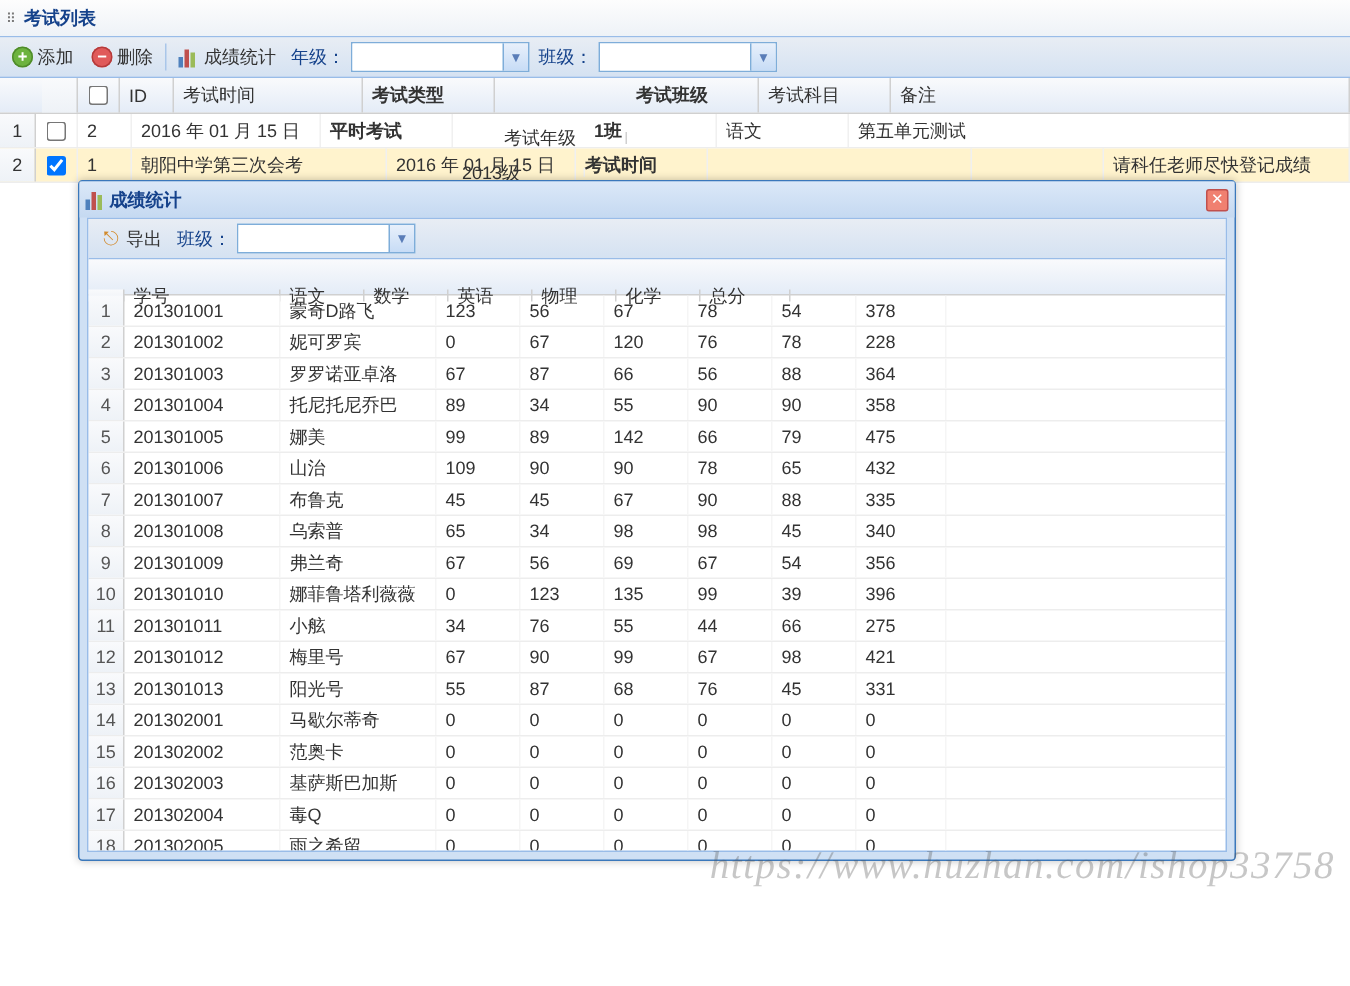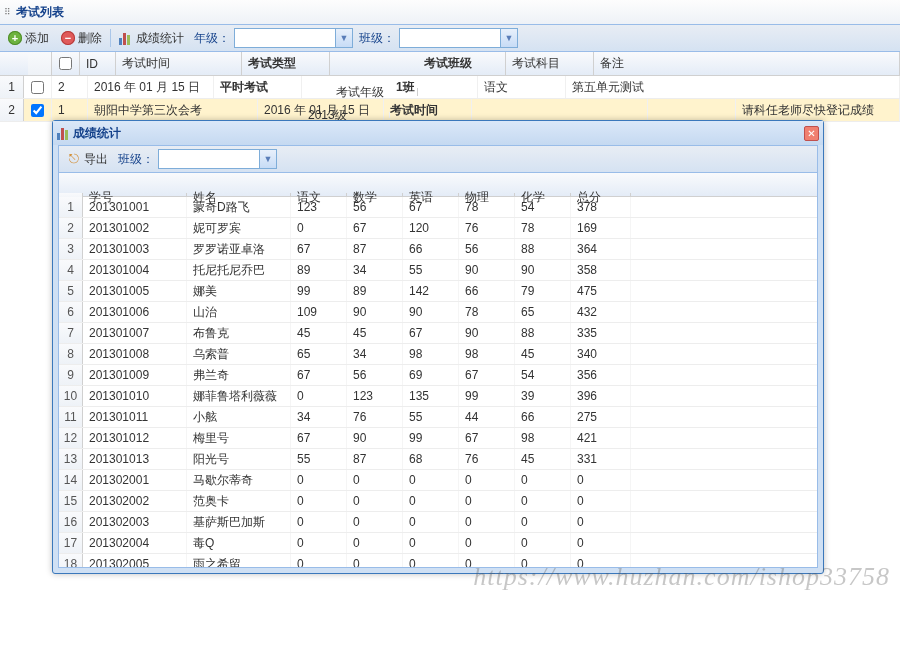--- a/index.html
+++ b/index.html
@@ -172,21 +172,20 @@
       </span>
       <span class="tb-label">班级：</span>
       <span class="tb-select">
         <input class="tb-select-input" style="width: 100px;">
         <span class="tb-select-trigger">▼</span>
       </span>
     </div>
     <div class="sg-header">
       <div class="sc sc-idx"></div>
       <div class="sc sc-sno">学号</div>
-      <div class="sc sc-name">姓名</div>
       <div class="sc sc-sub">语文</div>
       <div class="sc sc-sub">数学</div>
       <div class="sc sc-sub">英语</div>
       <div class="sc sc-sub">物理</div>
       <div class="sc sc-sub">化学</div>
       <div class="sc sc-total">总分</div>
     </div>
     <div class="sg-body" id="score-grid-body">
           <div class="srow">
             <div class="sc sc-idx">1</div>
@@ -201,21 +200,21 @@
           </div>
           <div class="srow">
             <div class="sc sc-idx">2</div>
             <div class="sc sc-sno">201301002</div>
             <div class="sc sc-name">妮可罗宾</div>
             <div class="sc sc-sub">0</div>
             <div class="sc sc-sub">67</div>
             <div class="sc sc-sub">120</div>
             <div class="sc sc-sub">76</div>
             <div class="sc sc-sub">78</div>
-            <div class="sc sc-total">169</div>
+            <div class="sc sc-total">228</div>
           </div>
           <div class="srow">
             <div class="sc sc-idx">3</div>
             <div class="sc sc-sno">201301003</div>
             <div class="sc sc-name">罗罗诺亚卓洛</div>
             <div class="sc sc-sub">67</div>
             <div class="sc sc-sub">87</div>
             <div class="sc sc-sub">66</div>
             <div class="sc sc-sub">56</div>
             <div class="sc sc-sub">88</div>

